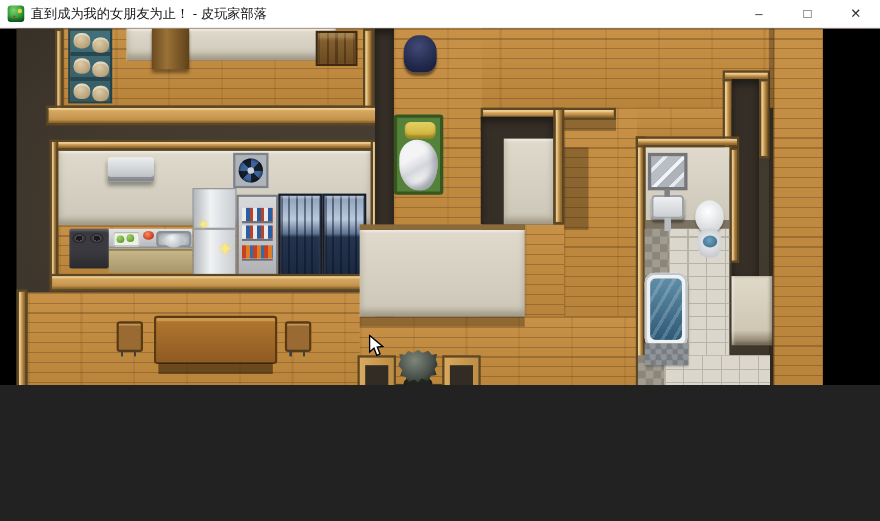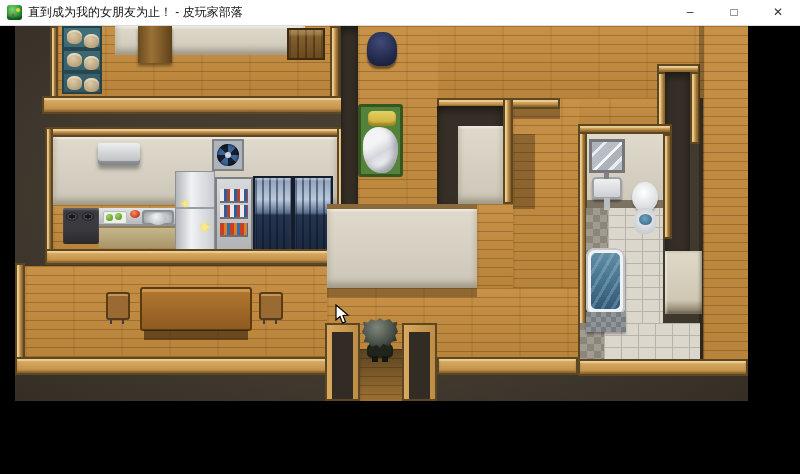--- a/index.html
+++ b/index.html
@@ -1,17 +1,17 @@
 <!DOCTYPE html>
 <html><head>
 <meta charset="utf-8">
 <style>
   html,body{margin:0;padding:0;background:#222;}
   .abs{position:absolute;}
-  #window{position:relative;width:800px;height:474px;background:#b91c1c;overflow:hidden;
+  #window{position:relative;width:800px;height:350px;background:#b91c1c;overflow:hidden;
     font-family:"Liberation Sans","DejaVu Sans",sans-serif;box-shadow:inset 0 0 0 1px #3a3a3a;}
   
   #titlebar{left:0;top:0;width:800px;height:25px;background:#ffffff;border-bottom:1px solid #dcdcdc;}
   #app-icon{left:7px;top:5px;width:15px;height:15px;border-radius:3px;
     background:radial-gradient(circle at 35% 30%,#7dd26a,#2f9e3f 55%,#176328);
     box-shadow:inset 0 -3px 3px rgba(0,40,0,.5);}
   #app-icon:after{content:"";position:absolute;left:9px;top:3px;width:4px;height:4px;border-radius:50%;
     background:#e8d23a;box-shadow:-5px 5px 0 -1px #b33;}
   #title-text{left:28px;top:0;height:25px;line-height:25px;font-size:12px;color:#111;white-space:nowrap;}
   .winbtn{top:0;width:44px;height:25px;text-align:center;line-height:25px;font-size:12px;color:#333;cursor:default;}

